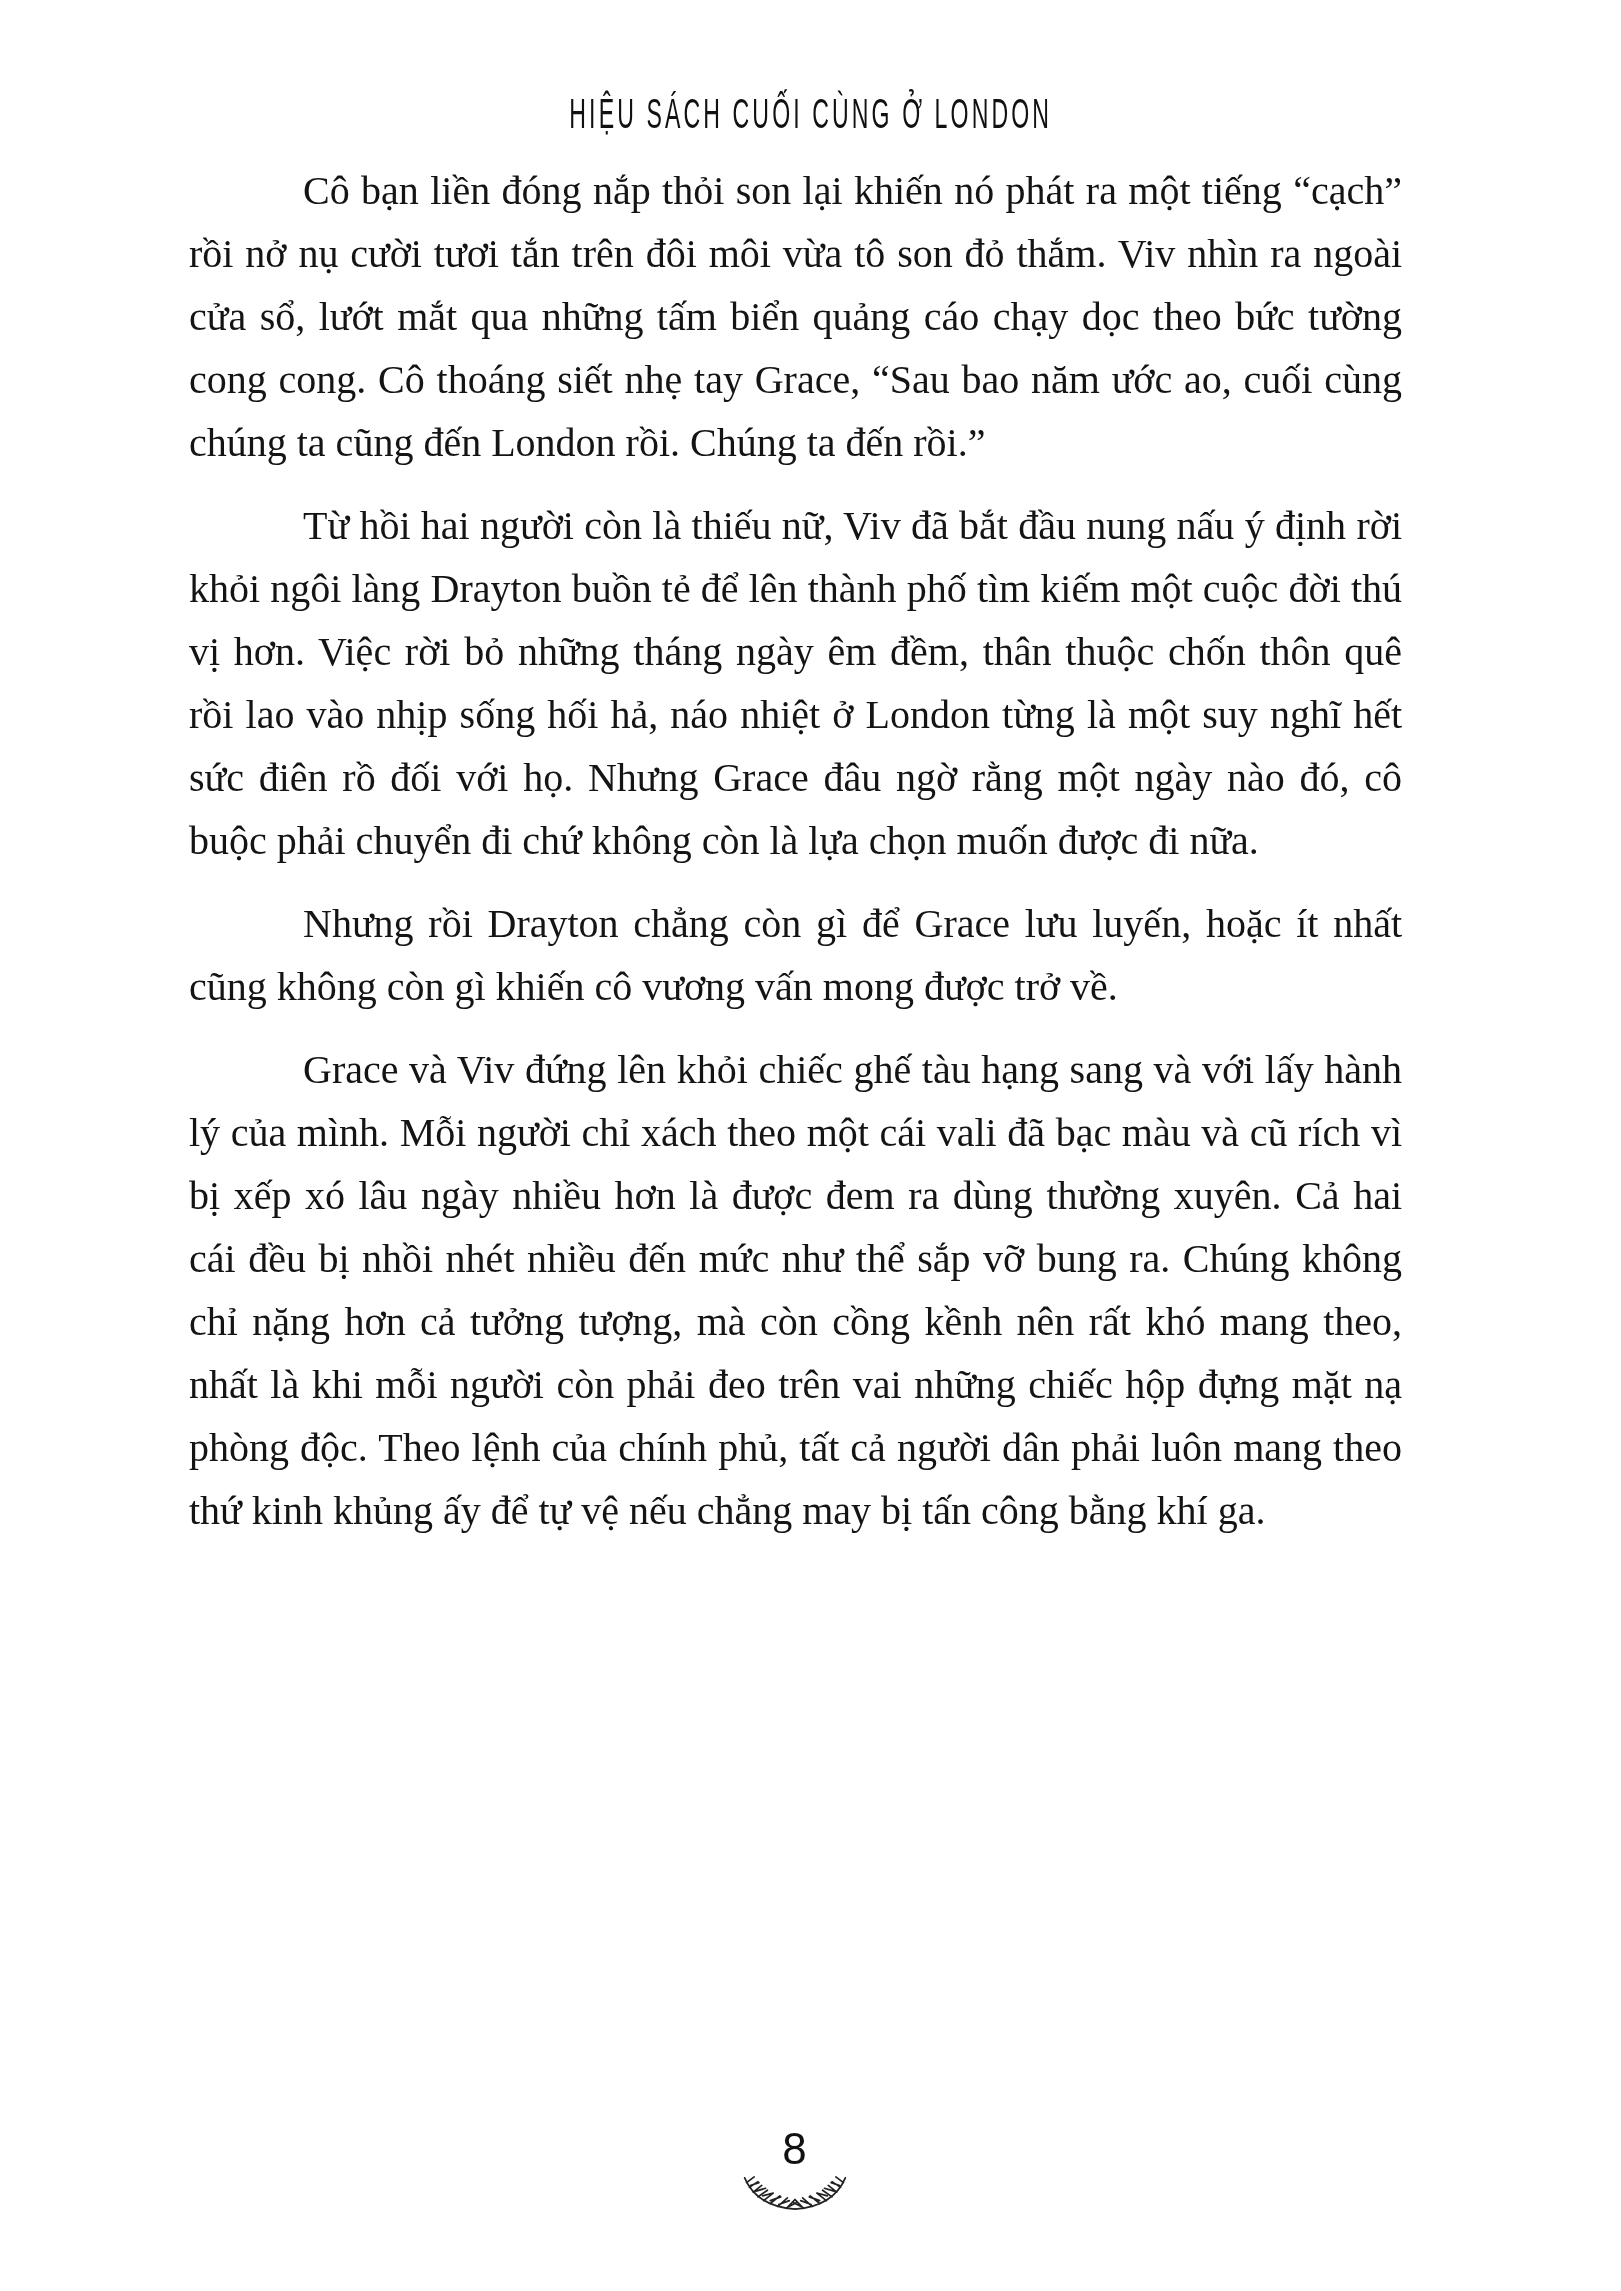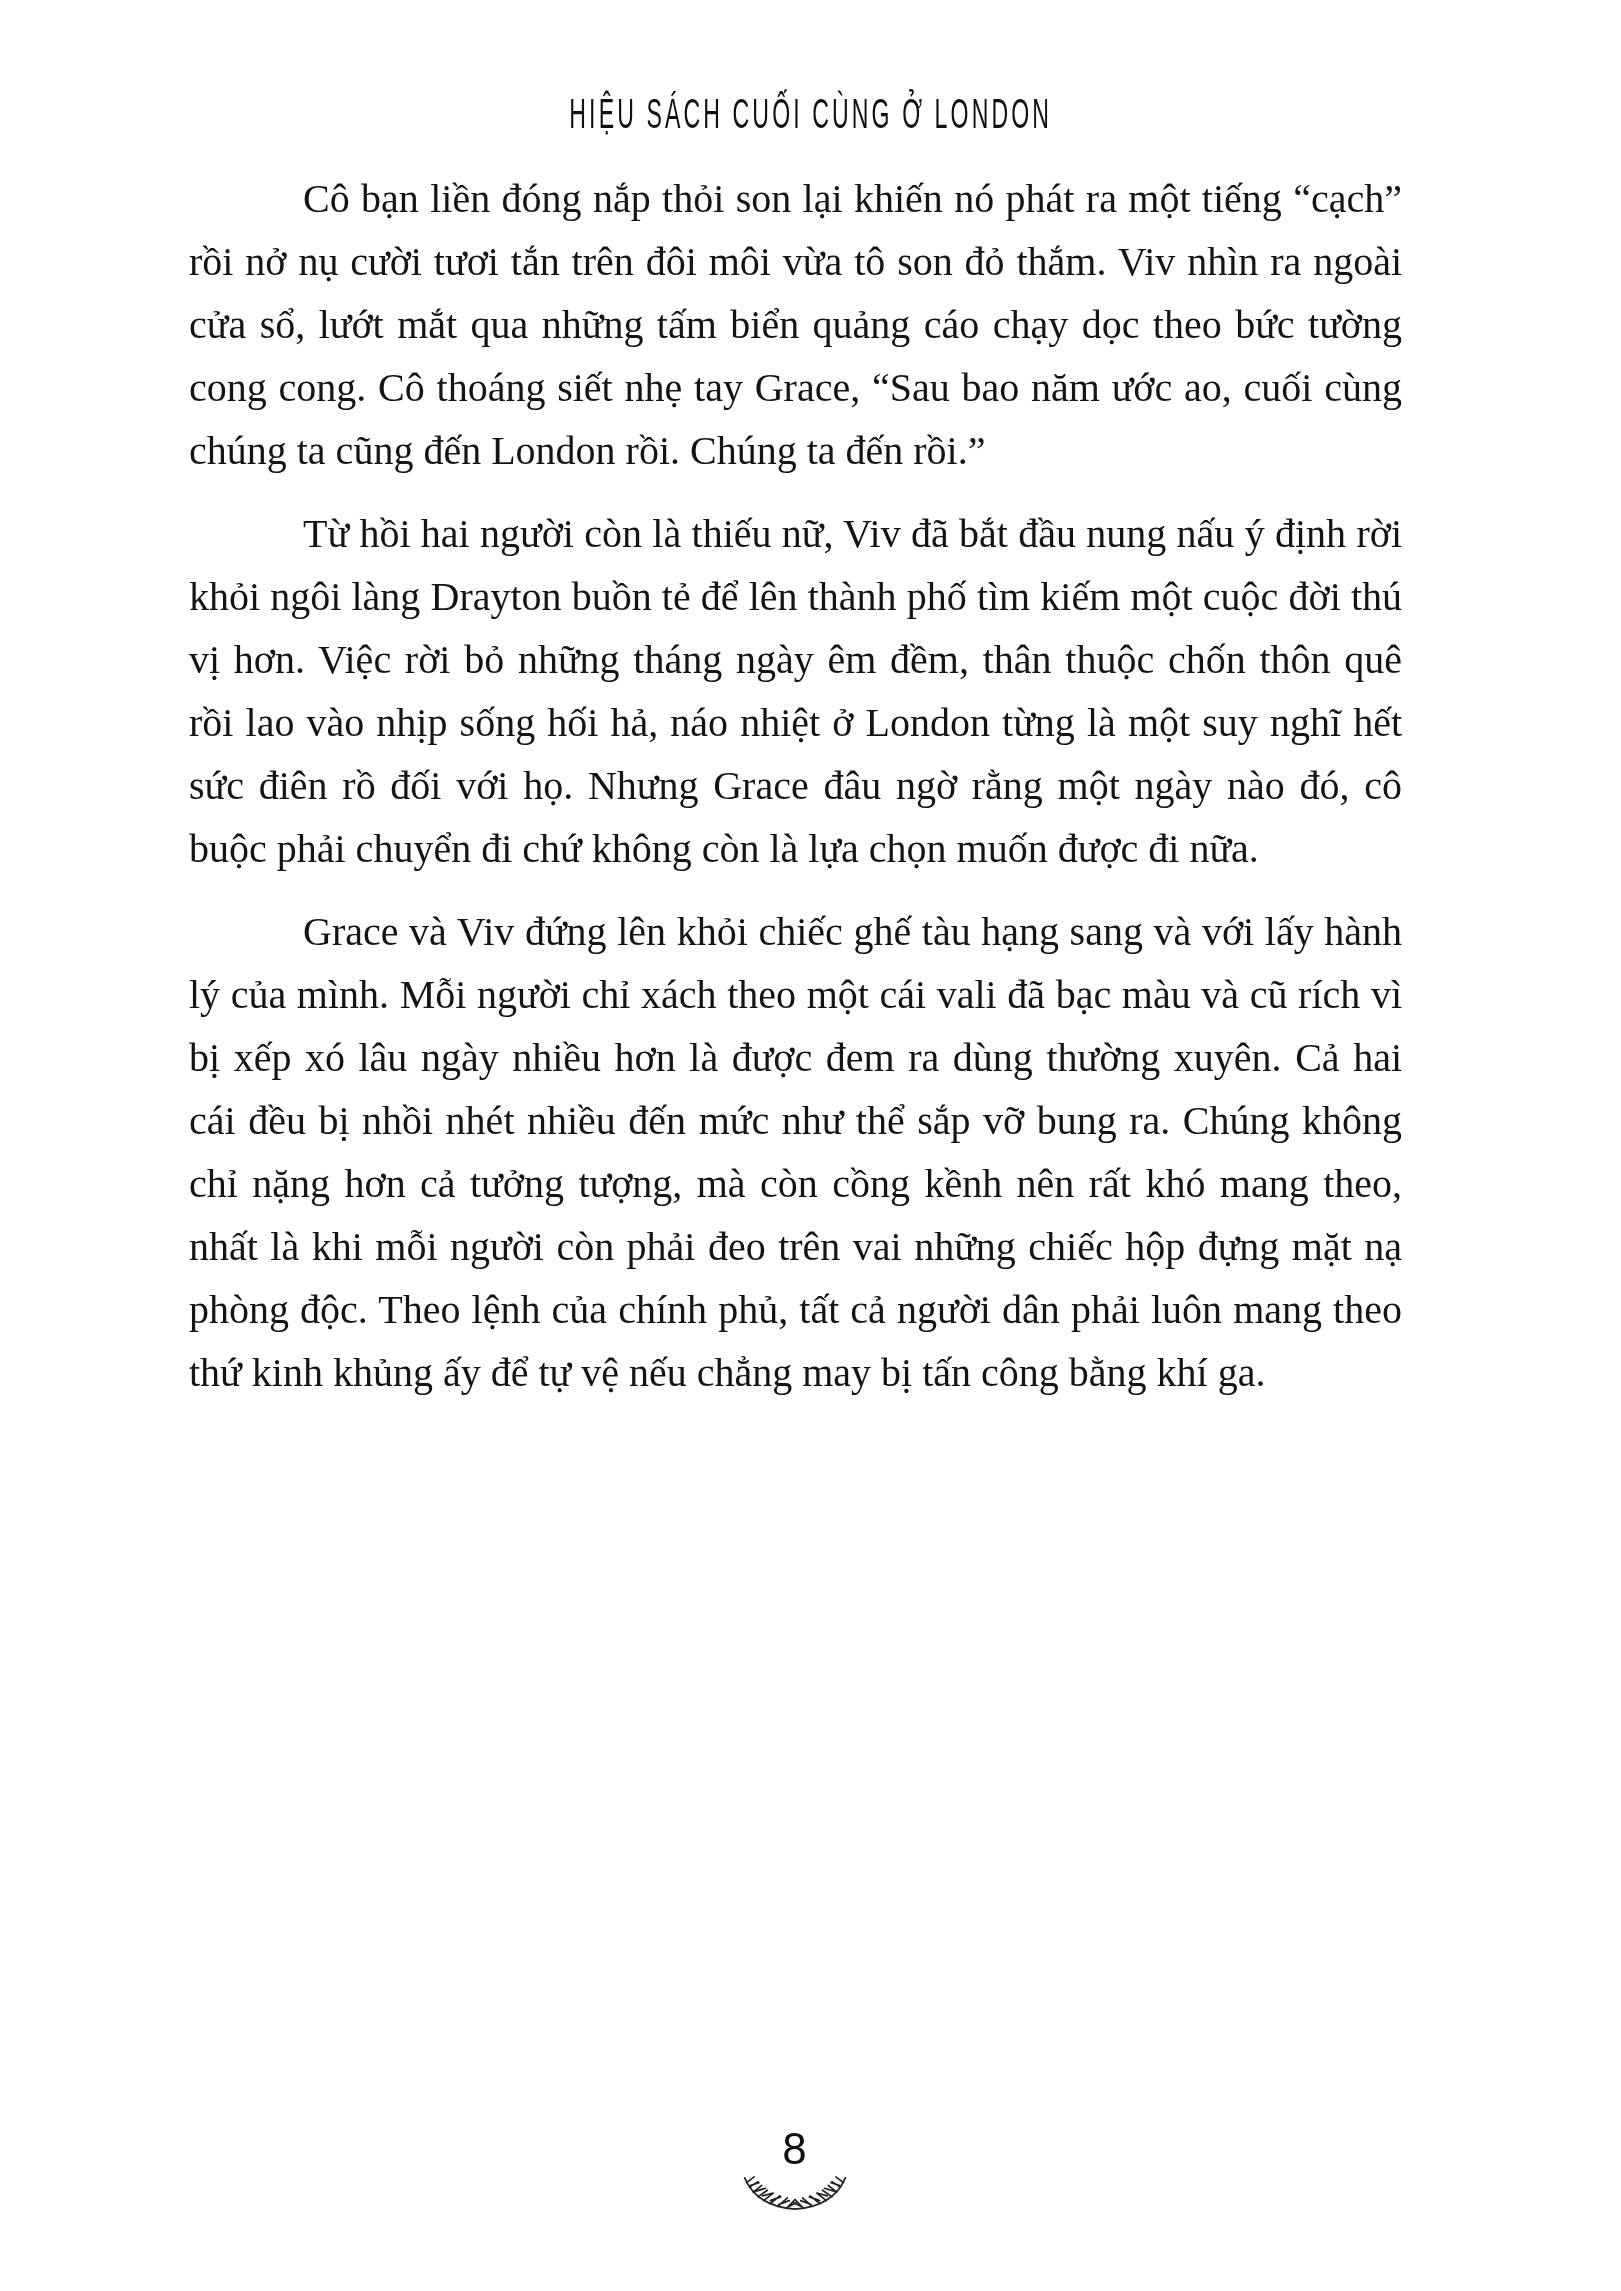--- a/index.html
+++ b/index.html
@@ -26,21 +26,21 @@
     font-weight: 500;
     color: #111111;
     letter-spacing: 4.7px;
     white-space: nowrap;
     transform: scale(0.66, 1.22);
     transform-origin: center top;
   }
   .body-text {
     position: absolute;
     left: 189px;
-    top: 167px;
+    top: 159px;
     width: 1213px;
     font-family: "Liberation Serif", serif;
     font-size: 40px;
     line-height: 63px;
     text-align: justify;
     color: #141414;
   }
   .body-text p {
     margin: 0 0 20px 0;
     text-indent: 114px;
@@ -70,20 +70,21 @@
 
 <div class="page">
 
   <div class="running-head">
     <span class="head-title">HIỆU SÁCH CUỐI CÙNG Ở LONDON</span>
   </div>
 
   <div class="body-text">
     <p>Cô bạn liền đóng nắp thỏi son lại khiến nó phát ra một tiếng “cạch” rồi nở nụ cười tươi tắn trên đôi môi vừa tô son đỏ thắm. Viv nhìn ra ngoài cửa sổ, lướt mắt qua những tấm biển quảng cáo chạy dọc theo bức tường cong cong. Cô thoáng siết nhẹ tay Grace, “Sau bao năm ước ao, cuối cùng chúng ta cũng đến London rồi. Chúng ta đến rồi.”</p>
     <p>Từ hồi hai người còn là thiếu nữ, Viv đã bắt đầu nung nấu ý định rời khỏi ngôi làng Drayton buồn tẻ để lên thành phố tìm kiếm một cuộc đời thú vị hơn. Việc rời bỏ những tháng ngày êm đềm, thân thuộc chốn thôn quê rồi lao vào nhịp sống hối hả, náo nhiệt ở London từng là một suy nghĩ hết sức điên rồ đối với họ. Nhưng Grace đâu ngờ rằng một ngày nào đó, cô buộc phải chuyển đi chứ không còn là lựa chọn muốn được đi nữa.</p>
+    <p>Nhưng rồi Drayton chẳng còn gì để Grace lưu luyến, hoặc ít nhất cũng không còn gì khiến cô vương vấn mong được trở về.</p>
     <p>Grace và Viv đứng lên khỏi chiếc ghế tàu hạng sang và với lấy hành lý của mình. Mỗi người chỉ xách theo một cái vali đã bạc màu và cũ rích vì bị xếp xó lâu ngày nhiều hơn là được đem ra dùng thường xuyên. Cả hai cái đều bị nhồi nhét nhiều đến mức như thể sắp vỡ bung ra. Chúng không chỉ nặng hơn cả tưởng tượng, mà còn cồng kềnh nên rất khó mang theo, nhất là khi mỗi người còn phải đeo trên vai những chiếc hộp đựng mặt nạ phòng độc. Theo lệnh của chính phủ, tất cả người dân phải luôn mang theo thứ kinh khủng ấy để tự vệ nếu chẳng may bị tấn công bằng khí ga.</p>
   </div>
 
   <div class="footer">
     <div class="page-number">8</div>
     <svg class="ornament" width="114" height="42" viewBox="0 0 120 44" fill="none" xmlns="http://www.w3.org/2000/svg">
       <g stroke="#222222" stroke-width="1.8" stroke-linecap="round" fill="none">
 
         <g>
           <path d="M7,5 C15,24 33,36 60,38"></path>

